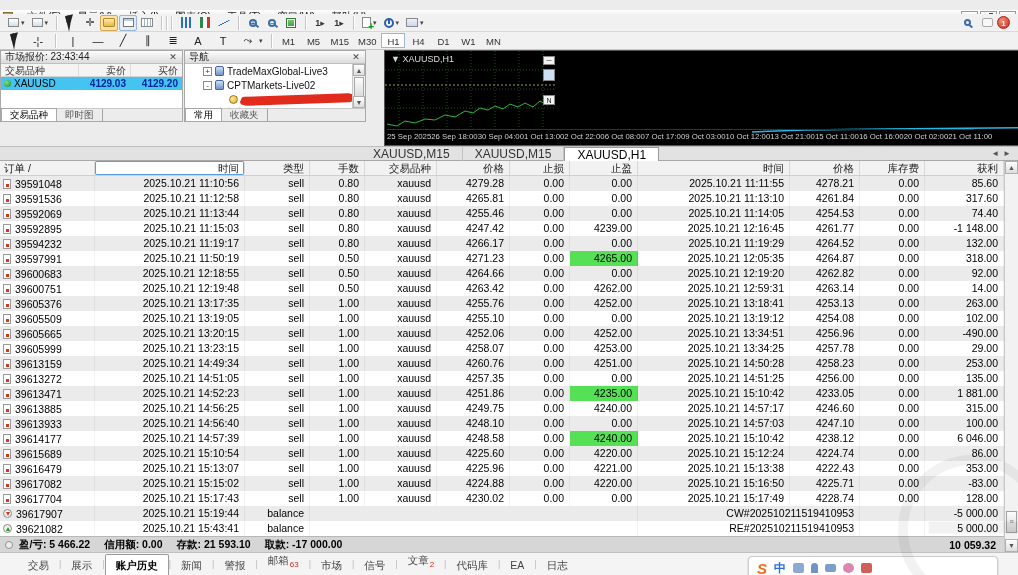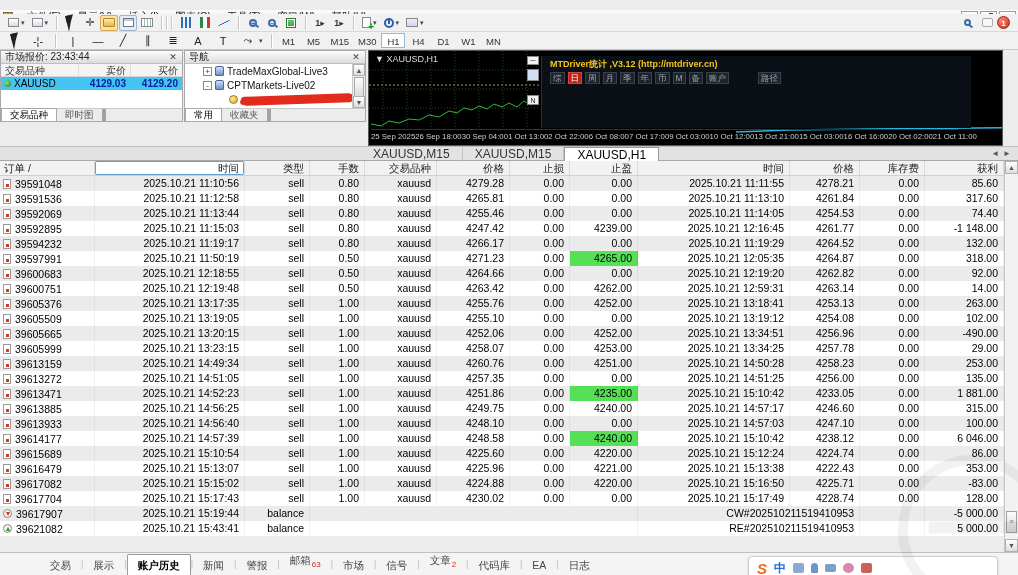--- a/index.html
+++ b/index.html
@@ -54,42 +54,42 @@
 .tfbtn{min-width:24px;height:15px;font-size:9.5px;color:#333;text-align:center;line-height:15px;border:1px solid transparent;padding:0 3px}
 .tfbtn.active{background:#fff;border-color:#9ab8d5}
 .dgl{font-size:11px;color:#222;width:18px;text-align:center}
 
 .panel{position:absolute;top:50px;height:72px;background:#fff;border:1px solid #a8a8a8}
 #mw{left:0;width:183px}
 #nav{left:184px;width:182px}
 .ptitle{height:13px;background:linear-gradient(#fcfcfc,#dcdcdc);border-bottom:1px solid #c0c0c0;display:flex;align-items:center;padding:0 4px;font-size:10px;color:#222}
 .pclose{margin-left:auto;font-size:9px;color:#444;width:10px;text-align:center}
 .ptabs{position:absolute;left:0;bottom:0;width:100%;height:13px;background:#ececec;border-top:1px solid #c8c8c8;display:flex;font-size:9.5px;color:#555}
-.ptab{padding:0 8px;line-height:12px;border-right:4px solid #a3a3a3}
+.ptab{padding:0 8px;line-height:12px;border-right:1px solid #a3a3a3}
 .ptab.active{background:#fff;color:#000;border:1px solid #a8a8a8;border-bottom:none;margin-top:-1px}
 #mw-cols{display:flex;height:13px;background:#f4f4f4;border-bottom:1px solid #d4d4d4;font-size:10px;color:#333}
 #mw-cols .c1{flex:1;padding-left:4px}#mw-cols .c2,#mw-cols .c3{width:52px;text-align:right;padding-right:4px;border-left:1px solid #ddd}
 .mwrow{display:flex;height:13px;align-items:center;background:#45c4f2;font-size:10px}
 .mwrow .sym{flex:1;padding-left:3px;display:flex;align-items:center;gap:3px;color:#000}
 .mwrow .px{width:52px;text-align:right;padding-right:4px;color:#00259c;font-weight:bold}
 .updot{width:7px;height:7px;border-radius:50%;background:radial-gradient(circle at 35% 35%,#7ee07e,#1d8a2d);display:inline-block}
 
 #nav-tree{position:absolute;top:13px;left:0;right:13px;bottom:13px;overflow:hidden;font-size:10px}
 .trow{display:flex;align-items:center;height:14px;gap:3px;white-space:nowrap}
 .expb{width:9px;height:9px;border:1px solid #888;background:#fff;font-size:8px;line-height:7px;text-align:center;color:#333;flex:none}
 .i-server{width:9px;height:10px;background:linear-gradient(#cfe0f5,#6f94c9);border:1px solid #47699c;border-radius:2px 2px 1px 1px;flex:none}
 .i-fx{width:10px;height:10px;background:linear-gradient(#fff4c2,#ecc83e);border:1px solid #b39324;color:#7a5e10;font-style:italic;font-weight:bold;font-size:8px;line-height:9px;text-align:center;flex:none}
 .i-key{width:9px;height:9px;border-radius:50%;background:radial-gradient(circle at 35% 35%,#ffe9a0,#d9a828);border:1px solid #9a7a1d;flex:none}
 .redact{height:9px;width:118px;background:#e02b1d;border-radius:5px 6px 5px 7px;transform:rotate(-2deg);box-shadow:-3px 1px 0 -2px #e02b1d,18px -1px 0 -2px #e02b1d}
 #nav-sb{position:absolute;top:13px;right:0;bottom:13px;width:13px;background:#f0f0f0;border-left:1px solid #c8c8c8}
 .sbbtn{height:12px;background:linear-gradient(#fff,#ddd);border:1px solid #b0b0b0;font-size:7px;text-align:center;line-height:11px;color:#555}
 .sbthumb{margin:1px;height:22px;background:linear-gradient(#fdfdfd,#d8d8d8);border:1px solid #a8a8a8}
 #nav-sb .dn{position:absolute;bottom:0;left:0;right:0}
 
-#chart{position:absolute;left:368px;top:50px;width:635px;height:96px;background:#000;border:1px solid #555;overflow:hidden}
+#chart{position:absolute;left:384px;top:50px;width:635px;height:96px;background:#000;border:1px solid #555;overflow:hidden}
 #chart svg{position:absolute;left:0;top:0}
 #csym{position:absolute;left:6px;top:3px;color:#ddd;font-size:9px}
 #ovl{position:absolute;left:172px;top:5px;width:430px;height:72px;background:#0b1016;border-left:1px solid #2a2f36}
 #ovl-title{position:absolute;left:8px;top:2px;color:#f5c518;font-size:9px;font-weight:bold;white-space:nowrap}
 #ovl-btns{position:absolute;left:8px;top:16px;display:flex;gap:3px;align-items:center}
 .ovb{min-width:13px;height:12px;background:#1d232b;border:1px solid #39414c;color:#9aa3ad;font-size:8.5px;line-height:11px;text-align:center;padding:0 2px}
 .ovb.active{background:#b8241c;border-color:#d84438;color:#fff}
 .ovb.path{margin-left:26px}
 .edgebox{position:absolute;background:#f2f2f2;border:1px solid #888;font-size:7px;color:#222;text-align:center}
 #pscale{position:absolute;right:0;top:0;width:44px;height:78px;color:#d8d8d8;font-size:8.5px}
@@ -124,21 +124,21 @@
 #hist-sb{position:absolute;right:0;top:161px;width:14px;height:391px;background:#f2f2f2;border-left:1px solid #c8c8c8}
 #hist-sb .sbbtn{height:13px}
 #hist-sb .thumb{position:absolute;left:1px;right:1px;top:350px;height:22px;background:linear-gradient(#fdfdfd,#d4d4d4);border:1px solid #a0a0a0;font-size:7px;color:#777;text-align:center;line-height:20px}
 #hist-sb .dn{position:absolute;bottom:0;left:0;right:0}
 
 #summary{position:absolute;left:0;top:536px;width:1004px;height:16px;background:#d6d6d6;border-top:1px solid #b8b8b8;display:flex;align-items:center;font-weight:bold;font-size:10.5px;color:#000}
 #sum-ic{width:8px;height:8px;border-radius:50%;border:1px solid #909090;background:#eee;margin:0 6px 0 5px}
 #sum-items span{margin-right:14px}
 #sum-total{margin-left:auto;padding-right:8px}
 
-#btabbar{position:absolute;left:0;top:552px;width:1018px;height:23px;background:#f4f4f4;border-top:1px solid #c0c0c0;display:flex;align-items:flex-end;padding-left:40px}
+#btabbar{position:absolute;left:0;top:552px;width:1018px;height:23px;background:#f4f4f4;border-top:1px solid #c0c0c0;display:flex;align-items:flex-end;padding-left:18px}
 .btab{position:relative;padding:3px 10px;font-size:10.5px;color:#444;line-height:14px}
 .btab.active{background:#fff;border:1px solid #9a9a9a;border-bottom:none;color:#000;font-weight:bold;border-radius:2px 2px 0 0}
 .bsep{color:#bbb;align-self:center;font-size:9px}
 .badge{color:#d22c1a;font-size:8px;vertical-align:sub;margin-left:1px}
 
 #ime{position:absolute;left:748px;top:556px;width:250px;height:24px;background:#fff;border:1px solid #ccc;border-radius:4px;display:flex;align-items:center;gap:7px;padding:0 8px;box-shadow:0 1px 2px rgba(0,0,0,.2)}
 #ime .slogo{color:#f06a1d;font-weight:bold;font-size:15px;font-style:italic}
 #ime .zh{color:#2a6fd6;font-weight:bold;font-size:12px}
 .imeic{width:11px;height:10px;background:#6f94c9;border-radius:2px;opacity:.8}
 .imeic.m2{background:#4a7ab8;border-radius:5px 5px 1px 1px;width:7px}
@@ -391,48 +391,32 @@
           <line x1="0" y1="57" x2="171" y2="57"></line>
       </g>
       <line x1="0" y1="34" x2="171" y2="34" stroke="#9a9a50" stroke-dasharray="2,2"></line>
       <polyline points="2,73 12,75 20,70 30,72 40,68 50,69 60,64 70,66 80,60 88,62 95,57 103,59 110,55 118,58 125,53 133,56 140,52 148,56 155,50 162,54 170,51" fill="none" stroke="#2db83d" stroke-width="1"></polyline>
       <polyline points="367,81 420,79 500,78 648,76.5" fill="none" stroke="#29b6e0" stroke-width="1.5"></polyline>
     </svg>
     <div id="csym">▼ XAUUSD,H1</div>
     <div class="edgebox" style="left:158px;top:5px;width:12px;height:9px">─</div>
     <div class="edgebox" style="left:158px;top:18px;width:12px;height:12px;background:#cfe0f5"></div>
     <div class="edgebox" style="left:158px;top:44px;width:12px;height:10px;line-height:9px">N</div>
-    <div id="ovl">
-      <div id="ovl-title">MTDriver统计 ,V3.12 (http://mtdriver.cn)</div>
-      <div id="ovl-btns">
-          <div class="ovb">综</div>
-          <div class="ovb active">日</div>
-          <div class="ovb">周</div>
-          <div class="ovb">月</div>
-          <div class="ovb">季</div>
-          <div class="ovb">年</div>
-          <div class="ovb">币</div>
-          <div class="ovb">M</div>
-          <div class="ovb">备</div>
-          <div class="ovb">账户</div>
-          <div class="ovb path">路径</div>
-        </div>
-    </div>
     <div id="taxis">
         <span>25 Sep 2025</span>
         <span>26 Sep 18:00</span>
         <span>30 Sep 04:00</span>
         <span>1 Oct 13:00</span>
         <span>2 Oct 22:00</span>
         <span>6 Oct 08:00</span>
         <span>7 Oct 17:00</span>
         <span>9 Oct 03:00</span>
         <span>10 Oct 12:00</span>
         <span>13 Oct 21:00</span>
-        <span>15 Oct 03:00</span>
+        <span>15 Oct 11:00</span>
         <span>16 Oct 16:00</span>
         <span>20 Oct 02:00</span>
         <span>21 Oct 11:00</span>
       </div>
   </div>
 
   <div id="ctabbar">
     <div id="ctabs">
         <div class="ctab">XAUUSD,M15</div>
         <div class="ctab">XAUUSD,M15</div>
@@ -854,20 +838,25 @@
         <div class="cell"></div>
         <div class="cell">5 000.00</div>
       </div>
     </div>
   <div id="hist-sb">
     <div class="sbbtn">▲</div>
     <div class="thumb">≡</div>
     <div class="sbbtn dn">▼</div>
   </div>
 
+  <div id="summary">
+    <div id="sum-ic"></div>
+    <div id="sum-items"><span>盈/亏: 5 466.22</span><span>信用额: 0.00</span><span>存款: 21 593.10</span><span>取款: -17 000.00</span></div>
+    <div id="sum-total">10 059.32</div>
+  </div>
 
   <div id="btabbar">
       <div class="btab">交易</div>
       <span class="bsep">|</span>
       <div class="btab">展示</div>
       <span class="bsep">|</span>
       <div class="btab active">账户历史</div>
       <span class="bsep">|</span>
       <div class="btab">新闻</div>
       <span class="bsep">|</span>

